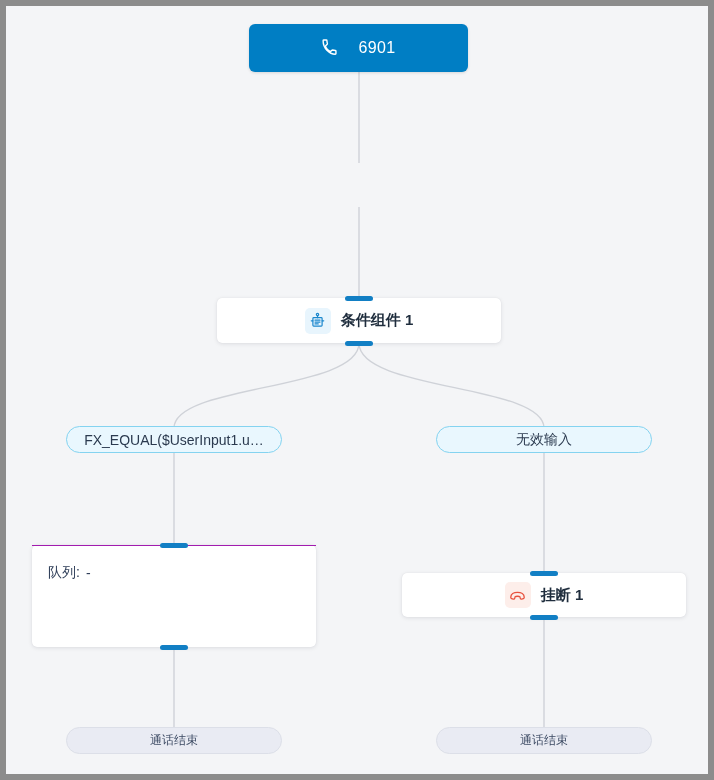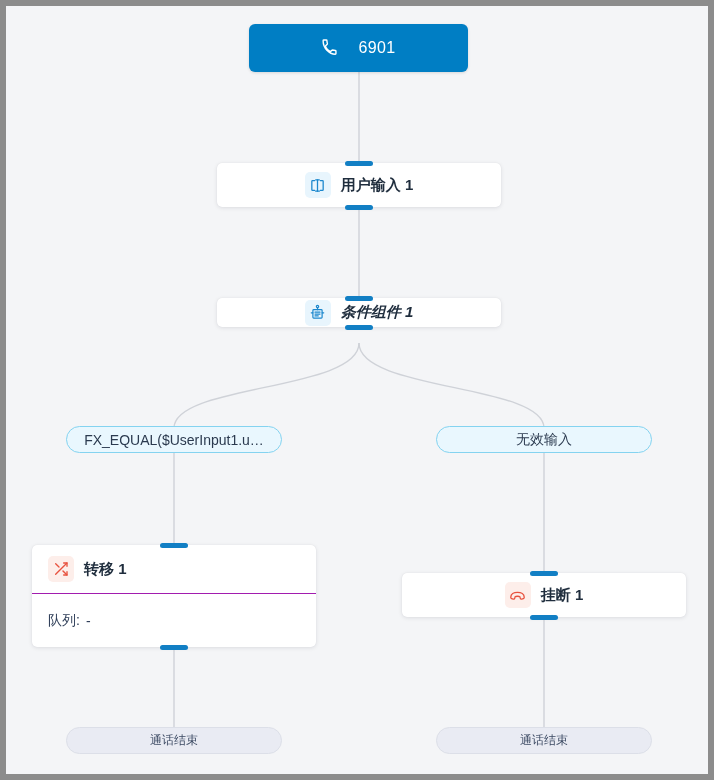--- a/index.html
+++ b/index.html
@@ -162,38 +162,22 @@
 
   <div class="node start-node" style="left:243px; top:18px; width:219px; height:48px;">
     <span class="icon">
       <svg width="17" height="17" viewBox="0 0 24 24" fill="none" stroke="#ffffff" stroke-width="2" stroke-linecap="round" stroke-linejoin="round">
         <path d="M6.6 10.8c1.4 2.8 3.8 5.1 6.6 6.6l2.2-2.2c.3-.3.7-.4 1-.2 1.2.4 2.4.6 3.7.6.6 0 1 .4 1 1V20c0 .6-.4 1-1 1C11.6 21 3 12.4 3 1.9c0-.6.4-1 1-1h3.4c.6 0 1 .4 1 1 0 1.3.2 2.5.6 3.7.1.4 0 .8-.2 1.1l-2.2 2.1z" transform="translate(0,2)"></path>
       </svg>
     </span>
     <span class="label">6901</span>
   </div>
 
-  <div class="node card" style="left:211px; top:157px; width:284px; height:44px;">
-    <div class="stub top"></div>
-    <div class="card-head centered">
-      <span class="badge badge-blue">
-        <svg width="17" height="17" viewBox="0 0 24 24" fill="none" stroke="#1b87cd" stroke-width="1.8" stroke-linecap="round" stroke-linejoin="round">
-          <path d="M8 5H5a1 1 0 0 0-1 1v12a1 1 0 0 0 1 1h3"></path>
-          <path d="M16 5h3a1 1 0 0 1 1 1v12a1 1 0 0 1-1 1h-3"></path>
-          <line x1="12" y1="4" x2="12" y2="20"></line>
-          <line x1="9.5" y1="4" x2="14.5" y2="4"></line>
-          <line x1="9.5" y1="20" x2="14.5" y2="20"></line>
-        </svg>
-      </span>
-      <span class="card-title">用户输入 1</span>
-    </div>
-    <div class="stub bottom"></div>
-  </div>
-
-  <div class="node card" style="left:211px; top:292px; width:284px; height:29px;font-style:italic;">
+
+  <div class="node card" style="left:211px; top:292px; width:284px; height:45px;">
     <div class="stub top"></div>
     <div class="card-head centered">
       <span class="badge badge-blue">
         <svg width="17" height="17" viewBox="0 0 24 24" fill="none" stroke="#1b87cd" stroke-width="1.7" stroke-linecap="round" stroke-linejoin="round">
           <circle cx="12" cy="3.6" r="1.6"></circle>
           <line x1="12" y1="5.2" x2="12" y2="8"></line>
           <rect x="5.5" y="8" width="13" height="12" rx="1.2"></rect>
           <line x1="8.5" y1="11.5" x2="15.5" y2="11.5"></line>
           <line x1="8.5" y1="14.2" x2="15.5" y2="14.2"></line>
           <line x1="8.5" y1="16.9" x2="13" y2="16.9"></line>
@@ -208,32 +192,20 @@
   <div class="pill-branch" style="left:60px; top:420px; width:216px; height:27px;text-align:right;">
     <span>FX_EQUAL($UserInput1.u…</span>
   </div>
 
   <div class="pill-branch" style="left:430px; top:420px; width:216px; height:27px;">
     <span>无效输入</span>
   </div>
 
   <div class="node card" style="left:26px; top:539px; width:284px; height:102px;">
     <div class="stub top"></div>
-    <div class="card-head" style="height:48px;">
-      <span class="badge badge-red">
-        <svg width="16" height="16" viewBox="0 0 24 24" fill="none" stroke="#e8523f" stroke-width="2" stroke-linecap="round" stroke-linejoin="round">
-          <polyline points="16 3 21 3 21 8"></polyline>
-          <line x1="4" y1="20" x2="21" y2="3"></line>
-          <polyline points="21 16 21 21 16 21"></polyline>
-          <line x1="15" y1="15" x2="21" y2="21"></line>
-          <line x1="4" y1="4" x2="9" y2="9"></line>
-        </svg>
-      </span>
-      <span class="card-title">转移 1</span>
-    </div>
     <div class="card-body">
       <span>队列:</span>
       <span style="width:6px;"></span>
       <span>-</span>
     </div>
     <div class="stub bottom"></div>
   </div>
 
   <div class="node card" style="left:396px; top:567px; width:284px; height:44px;">
     <div class="stub top"></div>

